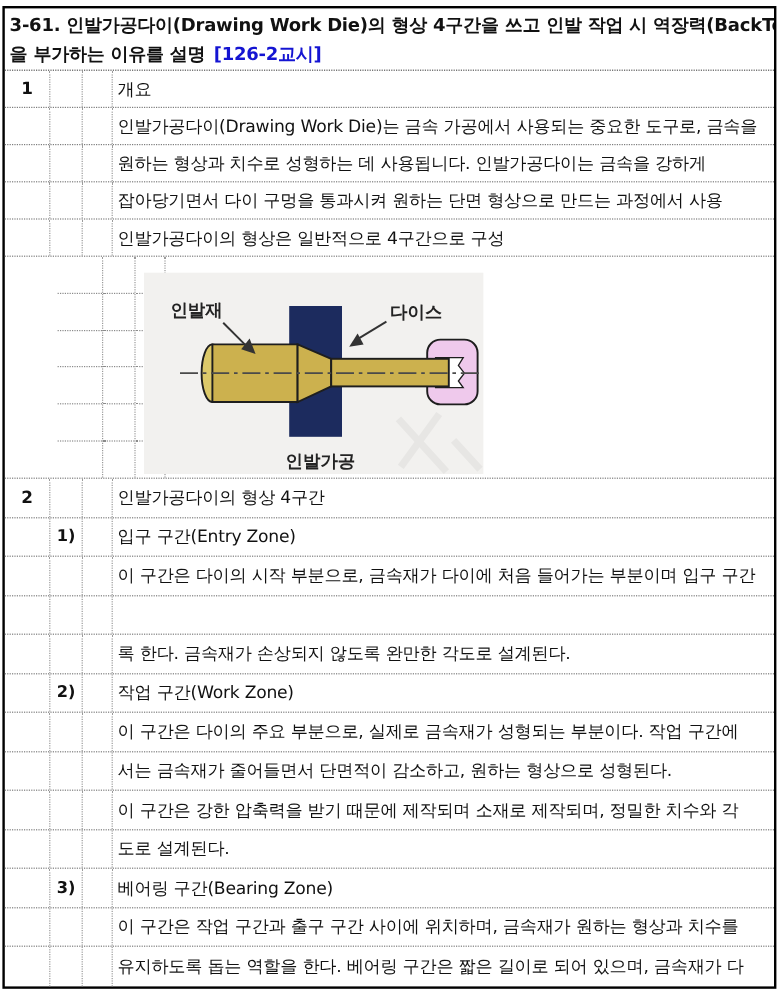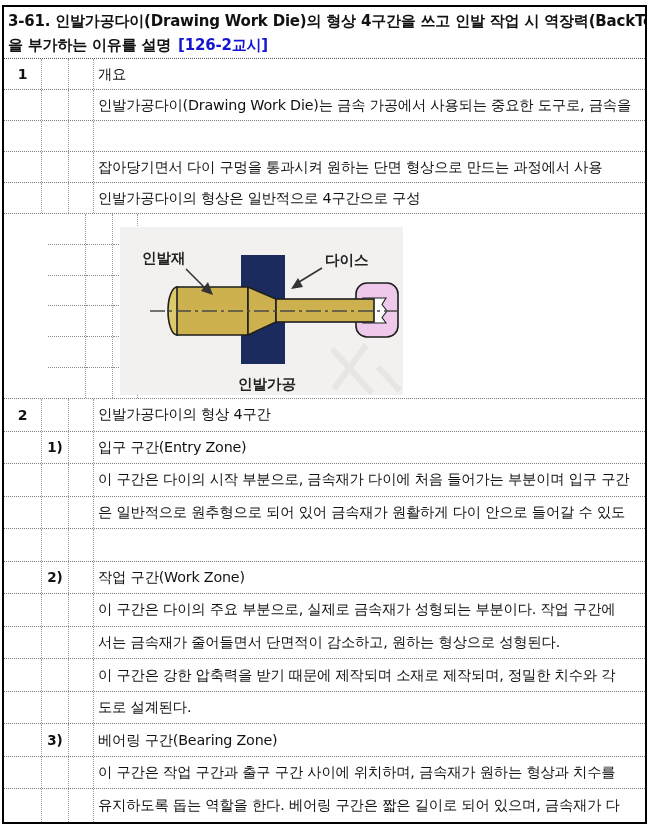--- a/index.html
+++ b/index.html
@@ -61,20 +61,21 @@
   <div class="row rA">
     <div class="c c1"></div>
       <div class="c c2"></div>
       <div class="c c3"></div>
     <div class="c4">인발가공다이(Drawing Work Die)는 금속 가공에서 사용되는 중요한 도구로, 금속을</div>
   </div>
   <div class="row rA">
     <div class="c c1"></div>
       <div class="c c2"></div>
       <div class="c c3"></div>
+    <div class="c4">원하는 형상과 치수로 성형하는 데 사용됩니다. 인발가공다이는 금속을 강하게</div>
   </div>
   <div class="row rA">
     <div class="c c1"></div>
       <div class="c c2"></div>
       <div class="c c3"></div>
     <div class="c4">잡아당기면서 다이 구멍을 통과시켜 원하는 단면 형상으로 만드는 과정에서 사용</div>
   </div>
   <div class="row rA">
     <div class="c c1"></div>
       <div class="c c2"></div>
@@ -161,26 +162,26 @@
   <div class="row rB">
     <div class="c c1"></div>
       <div class="c c2"></div>
       <div class="c c3"></div>
     <div class="c4">이 구간은 다이의 시작 부분으로, 금속재가 다이에 처음 들어가는 부분이며 입구 구간</div>
   </div>
   <div class="row rB">
     <div class="c c1"></div>
       <div class="c c2"></div>
       <div class="c c3"></div>
-    <div class="c4">은 일반적으로 원추형으로 되어 있어 금속재가 원활하게 다이 안으로 들어갈 수 있도</div>
-  </div>
-  <div class="row rB">
-    <div class="c c1"></div>
-      <div class="c c2"></div>
-      <div class="c c3"></div>
+  </div>
+  <div class="row rB">
+    <div class="c c1"></div>
+      <div class="c c2"></div>
+      <div class="c c3"></div>
+    <div class="c4">록 한다. 금속재가 손상되지 않도록 완만한 각도로 설계된다.</div>
   </div>
   <div class="row rB">
     <div class="c c1"></div>
     <div class="c c2">2)</div>
     <div class="c c3"></div>
     <div class="c4 hdr">작업 구간(Work Zone)</div>
   </div>
   <div class="row rB">
     <div class="c c1"></div>
       <div class="c c2"></div>

